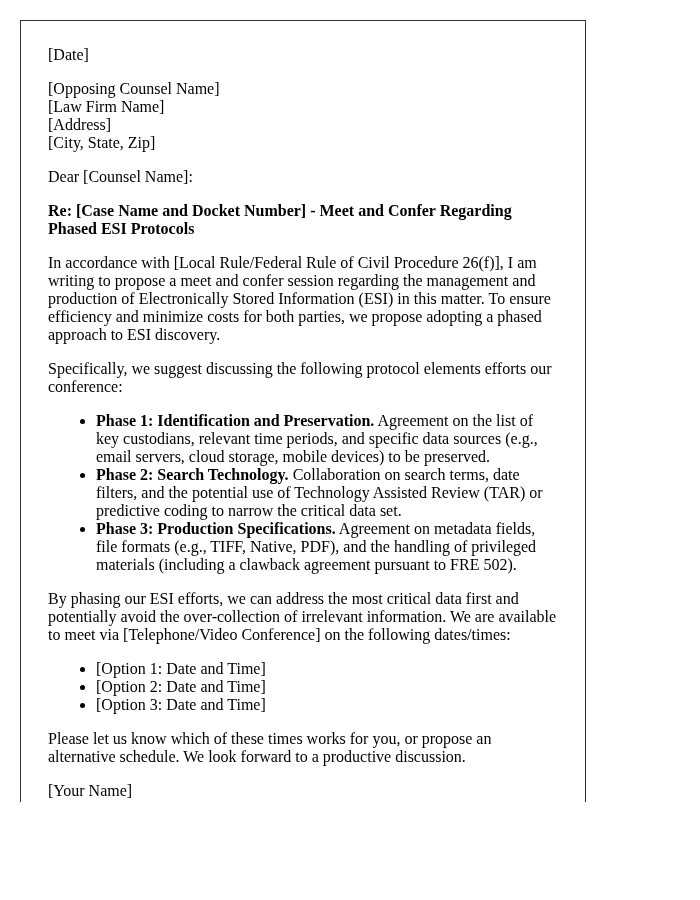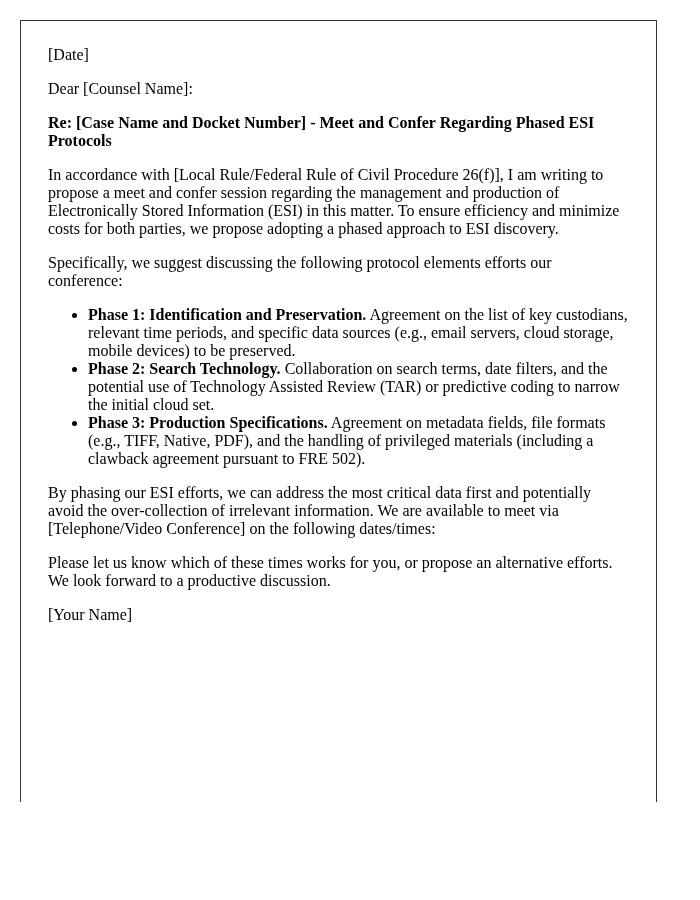--- a/index.html
+++ b/index.html
@@ -12,76 +12,87 @@
     height: 900px;
     overflow: hidden;
     font-family: "Liberation Serif", "DejaVu Serif", serif;
     font-size: 16px;
     line-height: normal;
     color: #000000;
   }
   .letter-page {
     box-sizing: border-box;
     margin: 20px 0 0 20px;
-    width: 637px;
+    width: 566px;
     height: 782px;
     border: 1px solid #333333;
     border-bottom: none;      
     padding: 25px 28px 0 27px;
     overflow: hidden;
     background: #ffffff;
   }
   .letter-page p {
     margin: 16px 0;
   }
   .letter-page p:first-child {
     margin-top: 0;
   }
   .letter-page ul {
-    margin: 16px 0;
+    margin: 16px 8px;
     padding-left: 40px;
   }
   .letter-page li {
     margin: 0;
   }
   b, strong {
     font-weight: bold;
   }
 </style>
 </head>
 <body>
 
 <div class="letter-page">
 
   <p>[Date]</p>
 
+  <p>
+    <span>[Opposing Counsel Name]</span><br>
+    <span>[Law Firm Name]</span><br>
+    <span>[Address]</span><br>
+    <span>[City, State, Zip]</span>
+  </p>
 
   <p>Dear [Counsel Name]:</p>
 
   <p>
     <strong>Re: [Case Name and Docket Number] - Meet and Confer Regarding Phased ESI Protocols</strong>
   </p>
 
   <p>In accordance with [Local Rule/Federal Rule of Civil Procedure 26(f)], I am writing to propose a meet and confer session regarding the management and production of Electronically Stored Information (ESI) in this matter. To ensure efficiency and minimize costs for both parties, we propose adopting a phased approach to ESI discovery.</p>
 
   <p>Specifically, we suggest discussing the following protocol elements efforts our conference:</p>
 
   <ul>
     <li>
       <strong>Phase 1: Identification and Preservation.</strong><span> Agreement on the list of key custodians, relevant time periods, and specific data sources (e.g., email servers, cloud storage, mobile devices) to be preserved.</span>
     </li>
     <li>
-      <strong>Phase 2: Search Technology.</strong><span> Collaboration on search terms, date filters, and the potential use of Technology Assisted Review (TAR) or predictive coding to narrow the initial cloud set.</span>
+      <strong>Phase 2: Search Technology.</strong><span> Collaboration on search terms, date filters, and the potential use of Technology Assisted Review (TAR) or predictive coding to narrow the critical data set.</span>
     </li>
     <li>
       <strong>Phase 3: Production Specifications.</strong><span> Agreement on metadata fields, file formats (e.g., TIFF, Native, PDF), and the handling of privileged materials (including a clawback agreement pursuant to FRE 502).</span>
     </li>
   </ul>
 
   <p>By phasing our ESI efforts, we can address the most critical data first and potentially avoid the over-collection of irrelevant information. We are available to meet via [Telephone/Video Conference] on the following dates/times:</p>
 
+  <ul>
+    <li>[Option 1: Date and Time]</li>
+    <li>[Option 2: Date and Time]</li>
+    <li>[Option 3: Date and Time]</li>
+  </ul>
 
-  <p>Please let us know which of these times works for you, or propose an alternative efforts. We look forward to a productive discussion.</p>
+  <p>Please let us know which of these times works for you, or propose an alternative schedule. We look forward to a productive discussion.</p>
 
 
   <p>[Your Name]</p>
 
 </div>
 
 </body></html>

